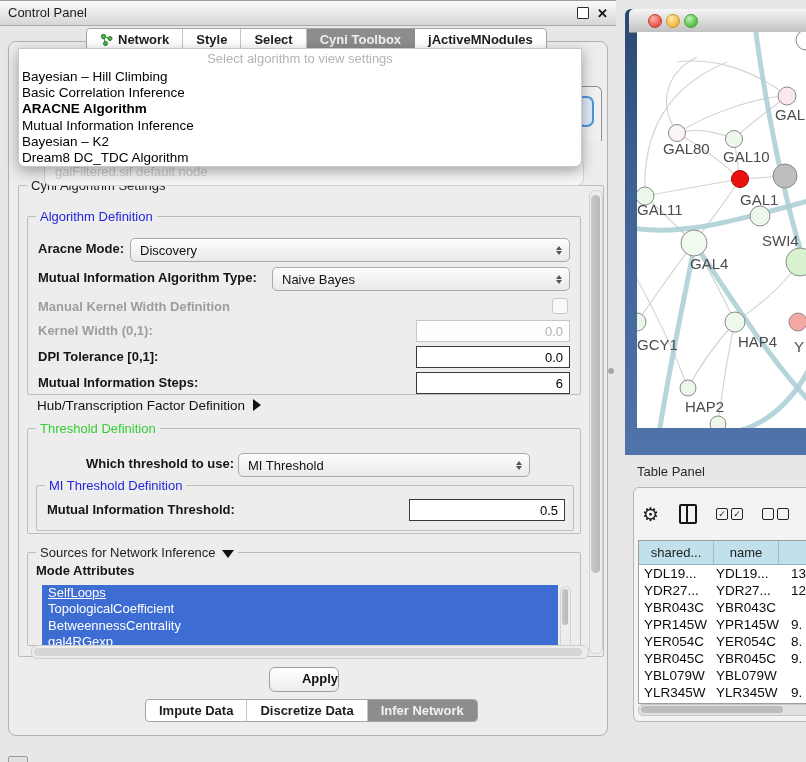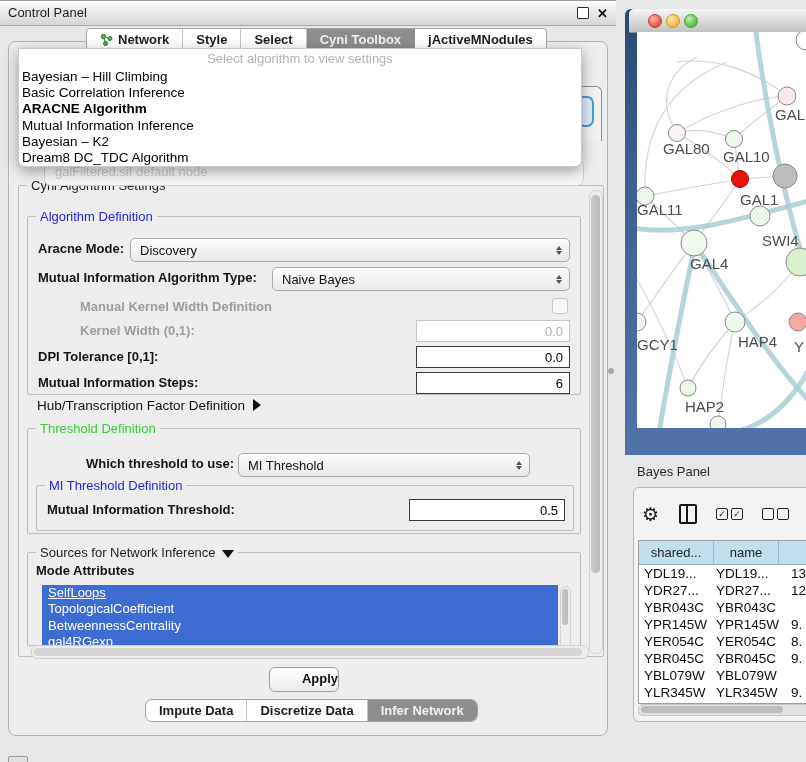--- a/index.html
+++ b/index.html
@@ -18,21 +18,21 @@
   #cp-frame{position:absolute;left:8px;top:41px;width:598px;height:693px;background:#ededed;
     border:1px solid #b2b2b2;border-radius:8px;}
 
   
   .seg{position:absolute;display:flex;height:21px;background:#fff;border:1px solid #a4a4a4;border-radius:4px;overflow:hidden;}
   .seg .tab{display:flex;align-items:center;gap:5px;padding:0 13px;font-size:13px;font-weight:bold;color:#1d1d1d;
     border-right:1px solid #c4c4c4;white-space:nowrap;}
   .seg .tab:last-child{border-right:none;}
   .seg .tab.sel{background:#8d8d8d;color:#f2f2f2;border-right-color:#8d8d8d;}
   #top-tabs{left:86px;top:28px;z-index:20;}
-  #bottom-tabs{left:145px;top:699px;z-index:20;border-radius:7px;}
+  #bottom-tabs{left:145px;top:699px;z-index:20;}
 
   .netico{width:13px;height:13px;}
 
   
   #dropdown{position:absolute;left:18px;top:48px;width:562px;height:117px;background:#fff;z-index:60;
     border:1px solid #c9c9c9;border-radius:0 0 7px 7px;box-shadow:0 4px 14px rgba(0,0,0,.35);}
   #dd-prompt{font-size:13px;color:#b3b3b3;text-align:center;padding-top:2px;height:18px;}
   .dd-item{font-size:13.5px;color:#000;line-height:16.2px;padding-left:3px;white-space:nowrap;}
   .dd-item.bold{font-weight:bold;}
 
@@ -51,21 +51,21 @@
   .legend.blue{color:#2424dd;}
   .legend.green{color:#35cc35;}
 
   #settings-group{left:18px;top:185px;width:584px;height:470px;}
   #alg-group{left:8px;top:30px;width:552px;height:177px;}
   #thr-group{left:8px;top:242px;width:552px;height:104px;}
   #mi-group{left:8px;top:56px;width:536px;height:44px;}
   #src-group{left:8px;top:366px;width:552px;height:92px;}
 
   .lbl{position:absolute;font-size:13px;font-weight:bold;color:#151515;white-space:nowrap;}
-  .lbl.dis{color:#9d9d9d;margin-left:42px;}
+  .lbl.dis{color:#9d9d9d;}
   .combo{position:absolute;height:22px;background:linear-gradient(#fdfdfd,#e9e9e9);border:1px solid #a9a9a9;
     border-radius:5px;display:flex;align-items:center;box-shadow:inset 0 1px 0 #fff;}
   .combo .val{flex:1;font-size:13px;color:#111;padding-left:9px;white-space:nowrap;overflow:hidden;}
   .spin{width:11px;margin-right:5px;display:flex;flex-direction:column;align-items:center;gap:1px;}
   .spin i{width:0;height:0;border-left:3.5px solid transparent;border-right:3.5px solid transparent;}
   .spin .up{border-bottom:4px solid #555;}
   .spin .dn{border-top:4px solid #555;}
   .numfld{position:absolute;height:20px;width:140px;background:#fff;border:1px solid #3a3a3a;
     font-size:13px;text-align:right;padding:0 6px;font-family:"Liberation Sans",sans-serif;color:#000;box-sizing:content-box;}
   .numfld.dis{border:1px solid #c6c6c6;color:#b0b0b0;background:#fdfdfd;}
@@ -336,21 +336,21 @@
           <text x="125" y="214" font-size="15" fill="#4c4c4c" font-family="&quot;Liberation Sans&quot;, sans-serif">SWI4</text>
           <text x="53" y="237" font-size="15" fill="#4c4c4c" font-family="&quot;Liberation Sans&quot;, sans-serif">GAL4</text>
           <text x="0" y="318" font-size="15" fill="#4c4c4c" font-family="&quot;Liberation Sans&quot;, sans-serif">GCY1</text>
           <text x="101" y="315" font-size="15" fill="#4c4c4c" font-family="&quot;Liberation Sans&quot;, sans-serif">HAP4</text>
           <text x="157" y="320" font-size="15" fill="#4c4c4c" font-family="&quot;Liberation Sans&quot;, sans-serif">Y</text>
           <text x="48" y="380" font-size="15" fill="#4c4c4c" font-family="&quot;Liberation Sans&quot;, sans-serif">HAP2</text>
         </svg>
     </div>
   </div>
 
-  <div id="table-panel-title">Bayes Panel</div>
+  <div id="table-panel-title">Table Panel</div>
   <div id="table-panel">
     <div id="tbl-toolbar">
       <span id="gear-ico">⚙</span>
       <div id="pane-ico"></div>
       <div class="chkpair">
         <div class="mini-chk">✓</div>
         <div class="mini-chk">✓</div>
       </div>
       <div class="chkpair">
         <div class="mini-chk"></div>

